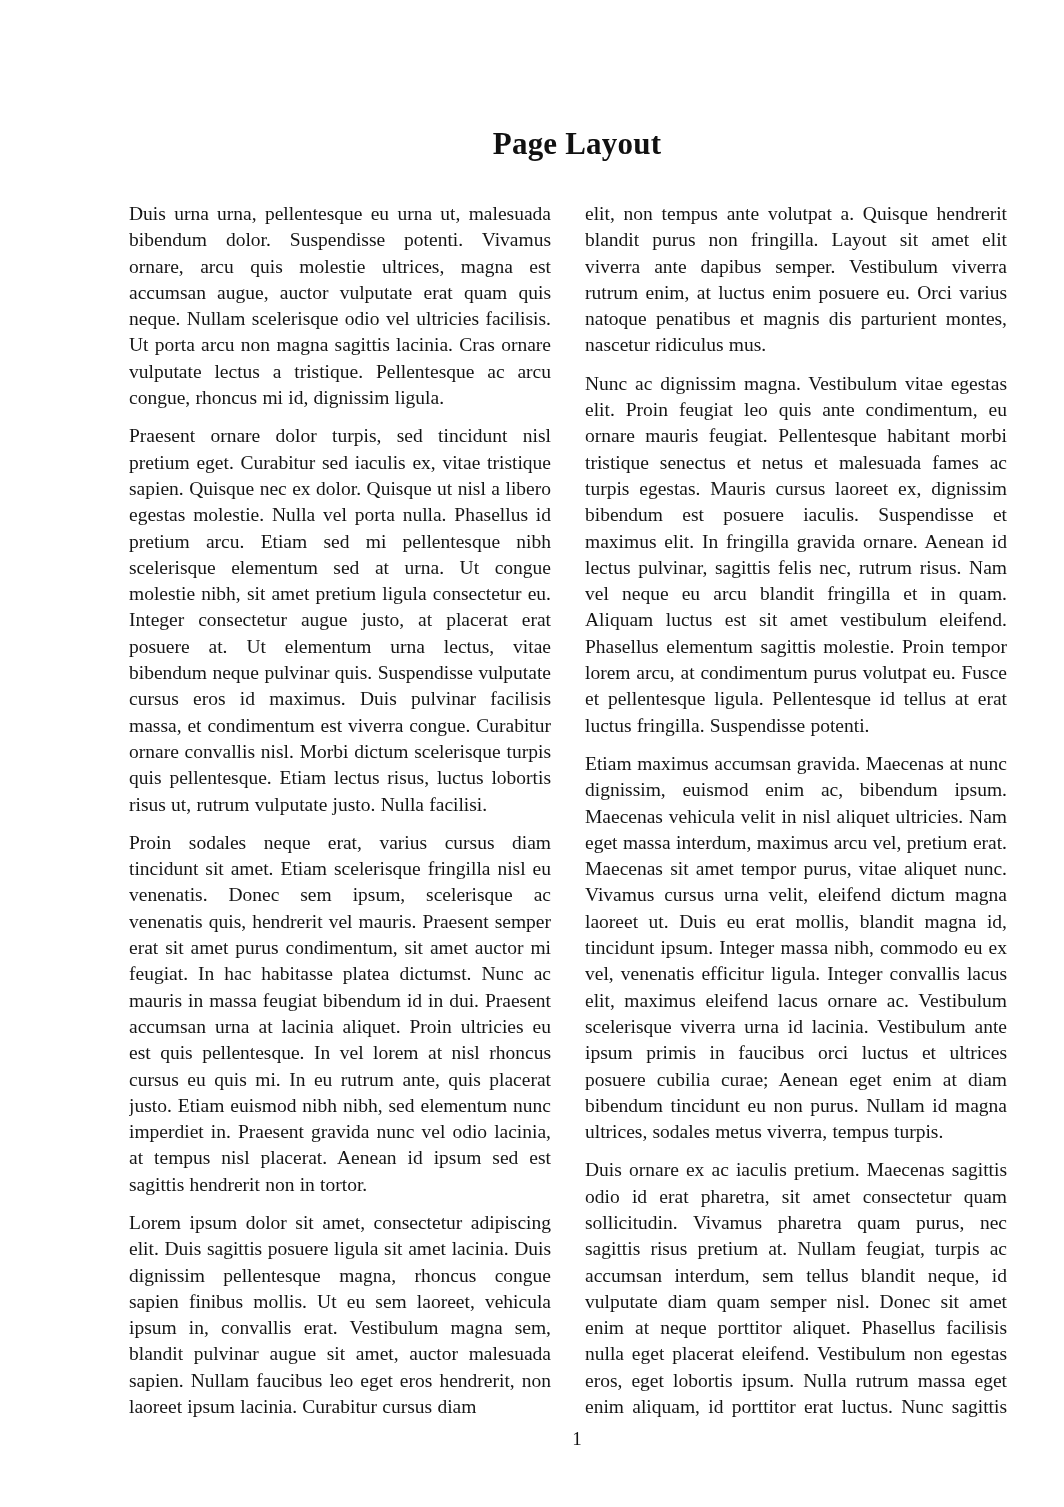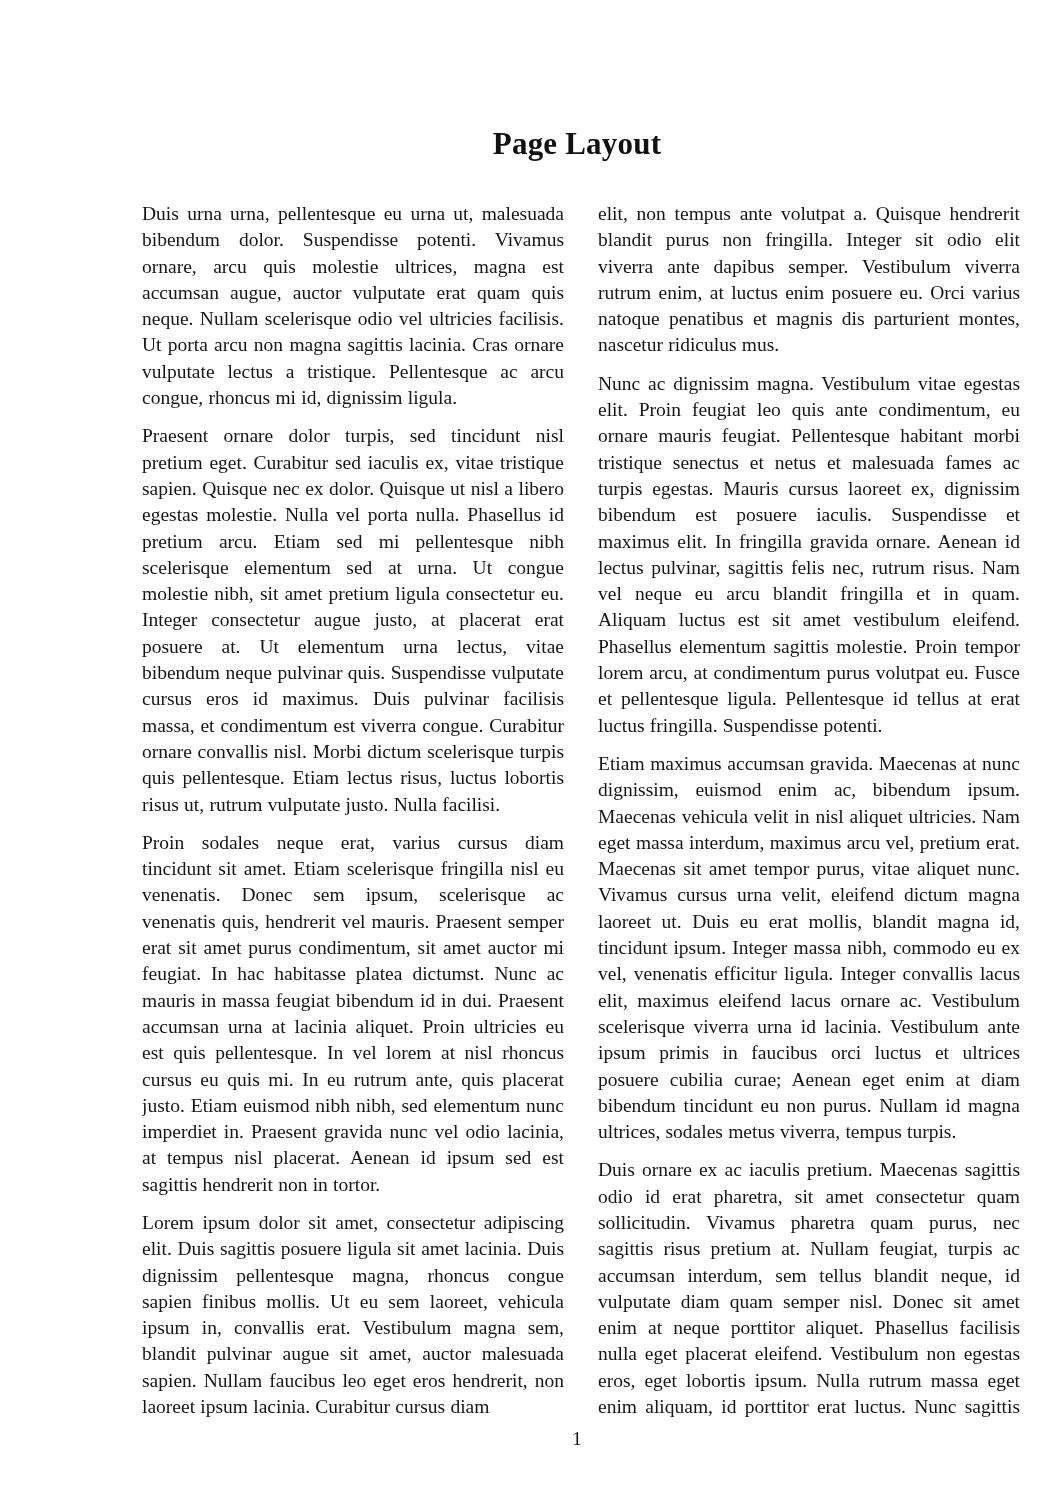--- a/index.html
+++ b/index.html
@@ -25,21 +25,21 @@
     margin: 0;
     text-align: center;
     font-size: 31px;
     font-weight: bold;
     letter-spacing: 0.2px;
     color: #111111;
   }
   .columns {
     position: absolute;
     top: 201px;
-    left: 97px;
+    left: 84px;
     width: 878px;
     height: 1218px;
     display: flex;
     gap: 34px;
     overflow: hidden;
   }
   .col {
     flex: 1 1 0;
     min-width: 0;
   }
@@ -71,20 +71,20 @@
 <div class="page">
   <h1 class="title">Page Layout</h1>
   <div class="columns">
     <div class="col" id="col-left">
         <p>Duis urna urna, pellentesque eu urna ut, malesuada bibendum dolor. Suspendisse potenti. Vivamus ornare, arcu quis molestie ultrices, magna est accumsan augue, auctor vulputate erat quam quis neque. Nullam scelerisque odio vel ultricies facilisis. Ut porta arcu non magna sagittis lacinia. Cras ornare vulputate lectus a tristique. Pellentesque ac arcu congue, rhoncus mi id, dignissim ligula.</p>
         <p>Praesent ornare dolor turpis, sed tincidunt nisl pretium eget. Curabitur sed iaculis ex, vitae tristique sapien. Quisque nec ex dolor. Quisque ut nisl a libero egestas molestie. Nulla vel porta nulla. Phasellus id pretium arcu. Etiam sed mi pellentesque nibh scelerisque elementum sed at urna. Ut congue molestie nibh, sit amet pretium ligula consectetur eu. Integer consectetur augue justo, at placerat erat posuere at. Ut elementum urna lectus, vitae bibendum neque pulvinar quis. Suspendisse vulputate cursus eros id maximus. Duis pulvinar facilisis massa, et condimentum est viverra congue. Curabitur ornare convallis nisl. Morbi dictum scelerisque turpis quis pellentesque. Etiam lectus risus, luctus lobortis risus ut, rutrum vulputate justo. Nulla facilisi.</p>
         <p>Proin sodales neque erat, varius cursus diam tincidunt sit amet. Etiam scelerisque fringilla nisl eu venenatis. Donec sem ipsum, scelerisque ac venenatis quis, hendrerit vel mauris. Praesent semper erat sit amet purus condimentum, sit amet auctor mi feugiat. In hac habitasse platea dictumst. Nunc ac mauris in massa feugiat bibendum id in dui. Praesent accumsan urna at lacinia aliquet. Proin ultricies eu est quis pellentesque. In vel lorem at nisl rhoncus cursus eu quis mi. In eu rutrum ante, quis placerat justo. Etiam euismod nibh nibh, sed elementum nunc imperdiet in. Praesent gravida nunc vel odio lacinia, at tempus nisl placerat. Aenean id ipsum sed est sagittis hendrerit non in tortor.</p>
         <p>Lorem ipsum dolor sit amet, consectetur adipiscing elit. Duis sagittis posuere ligula sit amet lacinia. Duis dignissim pellentesque magna, rhoncus congue sapien finibus mollis. Ut eu sem laoreet, vehicula ipsum in, convallis erat. Vestibulum magna sem, blandit pulvinar augue sit amet, auctor malesuada sapien. Nullam faucibus leo eget eros hendrerit, non laoreet ipsum lacinia. Curabitur cursus diam</p>
       </div>
     <div class="col" id="col-right">
-        <p>elit, non tempus ante volutpat a. Quisque hendrerit blandit purus non fringilla. Integer sit odio elit viverra ante dapibus semper. Vestibulum viverra rutrum enim, at luctus enim posuere eu. Orci varius natoque penatibus et magnis dis parturient montes, nascetur ridiculus mus.</p>
+        <p>elit, non tempus ante volutpat a. Quisque hendrerit blandit purus non fringilla. Layout sit amet elit viverra ante dapibus semper. Vestibulum viverra rutrum enim, at luctus enim posuere eu. Orci varius natoque penatibus et magnis dis parturient montes, nascetur ridiculus mus.</p>
         <p>Nunc ac dignissim magna. Vestibulum vitae egestas elit. Proin feugiat leo quis ante condimentum, eu ornare mauris feugiat. Pellentesque habitant morbi tristique senectus et netus et malesuada fames ac turpis egestas. Mauris cursus laoreet ex, dignissim bibendum est posuere iaculis. Suspendisse et maximus elit. In fringilla gravida ornare. Aenean id lectus pulvinar, sagittis felis nec, rutrum risus. Nam vel neque eu arcu blandit fringilla et in quam. Aliquam luctus est sit amet vestibulum eleifend. Phasellus elementum sagittis molestie. Proin tempor lorem arcu, at condimentum purus volutpat eu. Fusce et pellentesque ligula. Pellentesque id tellus at erat luctus fringilla. Suspendisse potenti.</p>
         <p>Etiam maximus accumsan gravida. Maecenas at nunc dignissim, euismod enim ac, bibendum ipsum. Maecenas vehicula velit in nisl aliquet ultricies. Nam eget massa interdum, maximus arcu vel, pretium erat. Maecenas sit amet tempor purus, vitae aliquet nunc. Vivamus cursus urna velit, eleifend dictum magna laoreet ut. Duis eu erat mollis, blandit magna id, tincidunt ipsum. Integer massa nibh, commodo eu ex vel, venenatis efficitur ligula. Integer convallis lacus elit, maximus eleifend lacus ornare ac. Vestibulum scelerisque viverra urna id lacinia. Vestibulum ante ipsum primis in faucibus orci luctus et ultrices posuere cubilia curae; Aenean eget enim at diam bibendum tincidunt eu non purus. Nullam id magna ultrices, sodales metus viverra, tempus turpis.</p>
         <p>Duis ornare ex ac iaculis pretium. Maecenas sagittis odio id erat pharetra, sit amet consectetur quam sollicitudin. Vivamus pharetra quam purus, nec sagittis risus pretium at. Nullam feugiat, turpis ac accumsan interdum, sem tellus blandit neque, id vulputate diam quam semper nisl. Donec sit amet enim at neque porttitor aliquet. Phasellus facilisis nulla eget placerat eleifend. Vestibulum non egestas eros, eget lobortis ipsum. Nulla rutrum massa eget enim aliquam, id porttitor erat luctus. Nunc sagittis quis</p>
       </div>
   </div>
   <div class="page-number">1</div>
 </div>
 
 </body></html>

